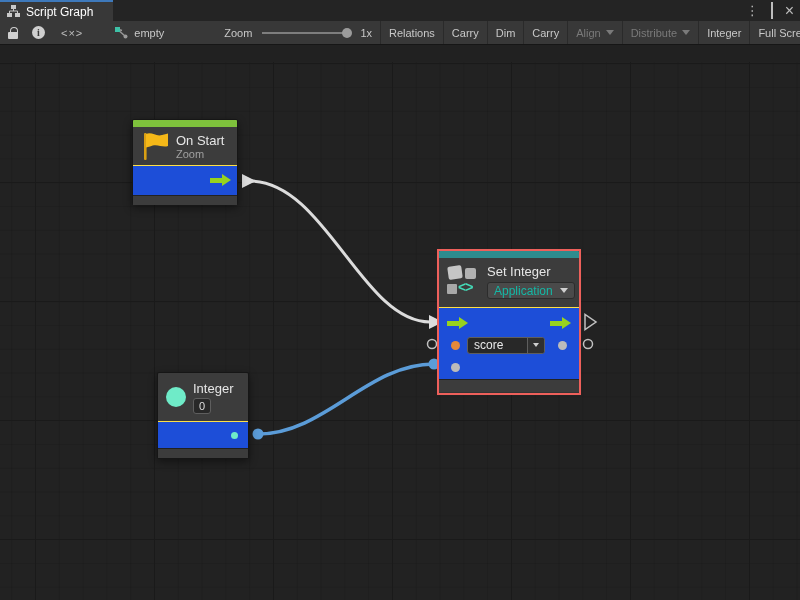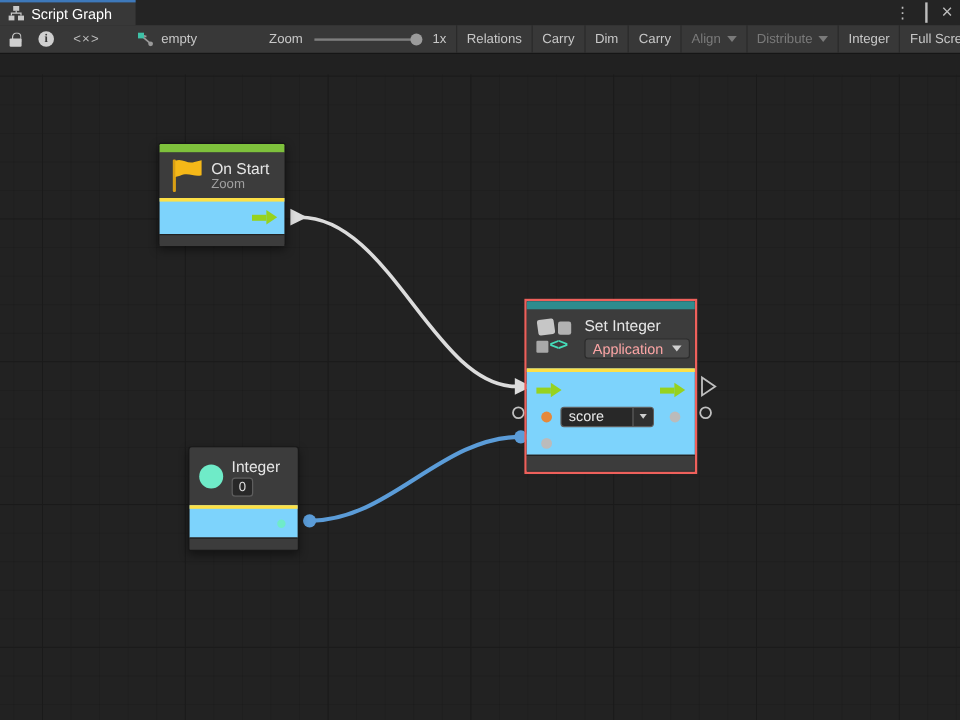--- a/index.html
+++ b/index.html
@@ -40,21 +40,21 @@
       linear-gradient(to bottom, rgba(0,0,0,0.10) 1px, transparent 1px);
     background-size:119px 119px, 119px 119px, 23.8px 23.8px, 23.8px 23.8px;
     background-position:35px 0, 0 1px, 11.2px 0, 0 1.2px; }
   svg.wires { position:absolute; left:0; top:0; width:800px; height:555px; pointer-events:none; }
 
   
   .node { position:absolute; border:1px solid #161616; border-radius:2px;
     box-shadow:0 3px 8px rgba(0,0,0,0.45); background:#343434; }
   .strip { height:7px; border-radius:1px 1px 0 0; }
   .nhead { background:#3C3C3C; display:flex; align-items:center; padding:0 8px; gap:7px; }
-  .nbody { background:#7dd3fc; border-top:3px solid #fde047; }
+  .nbody { background:#1d4ed8; border-top:1px solid #fde047; }
   .nfoot { background:#3C3C3C; border-top:1px solid #222; }
   .ntitle { color:#E6E6E6; font-size:13px; }
   .nsub { color:#A0A0A0; font-size:11px; }
 
   .arrow-port { position:relative; width:21px; height:13px; }
   .arrow-port::before { content:""; position:absolute; left:0; top:4px; width:12px; height:5px; background:#97D21E; }
   .arrow-port::after { content:""; position:absolute; left:12px; top:0; width:0; height:0;
     border-top:6.5px solid transparent; border-bottom:6.5px solid transparent; border-left:9px solid #97D21E; }
   .dot { border-radius:50%; }
 
@@ -68,21 +68,21 @@
   #sel-setvar { position:absolute; left:437px; top:187px; width:144px; height:146px; border:2px solid #EE605B; }
   #node-setvar { position:relative; left:0; top:0; width:140px; height:142px; border:none; border-radius:0; box-shadow:none; }
   #node-setvar .nhead { height:49px; align-items:flex-start; padding-top:6px; }
   .sv-icon { position:relative; width:33px; height:36px; flex:none; }
   .sv-sq1 { position:absolute; left:1px; top:2px; width:14px; height:13px; background:#C6C6C6; border-radius:2px; transform:rotate(-8deg); }
   .sv-sq2 { position:absolute; left:18px; top:4px; width:11px; height:11px; background:#B2B2B2; border-radius:2px; }
   .sv-sq3 { position:absolute; left:0px; top:20px; width:10px; height:10px; background:#A8A8A8; border-radius:1px; }
   .sv-code { position:absolute; left:11px; top:15px; color:#45DCB9; font-size:14px; font-weight:bold; letter-spacing:-1px; }
   .sv-headtext { display:flex; flex-direction:column; gap:3px; }
   .dropdown { height:17px; background:#4A4A4A; border:1px solid #2C2C2C; border-radius:3px;
-    display:flex; align-items:center; padding:0 6px; gap:6px; color:#fca5a5; font-size:12px; width:88px; }
+    display:flex; align-items:center; padding:0 6px; gap:6px; color:#14b8a6; font-size:12px; width:88px; }
   .dropdown .caret { border-top-color:#CFCFCF; margin-left:auto; }
   #node-setvar .nbody { height:72px; padding:4px 0 0 0; }
   .sv-row { height:22px; display:flex; align-items:center; padding:0 8px; }
   .sv-row .grow { flex:1; }
   .dot-orange { width:9px; height:9px; background:#E5893B; margin-left:4px; }
   .dot-gray { width:9px; height:9px; background:#BBBBBB; }
   .select-field { margin-left:7px; width:78px; height:17px; background:#282828; border:1px solid #5E5E5E;
     border-radius:3px; display:flex; align-items:center; overflow:hidden; }
   .select-field .txt { flex:1; color:#E8E8E8; font-size:12px; padding-left:6px; }
   .select-field .btn { width:17px; height:100%; border-left:1px solid #5E5E5E; background:#303030;

